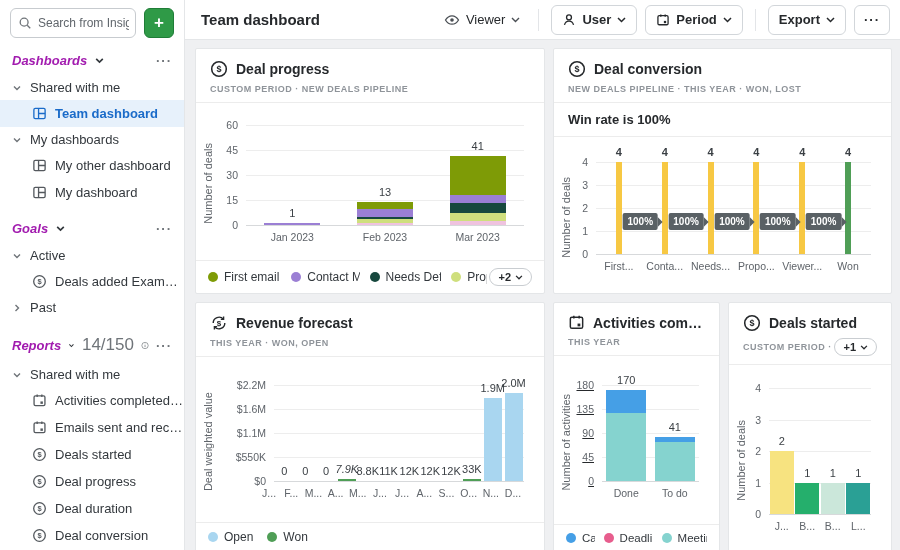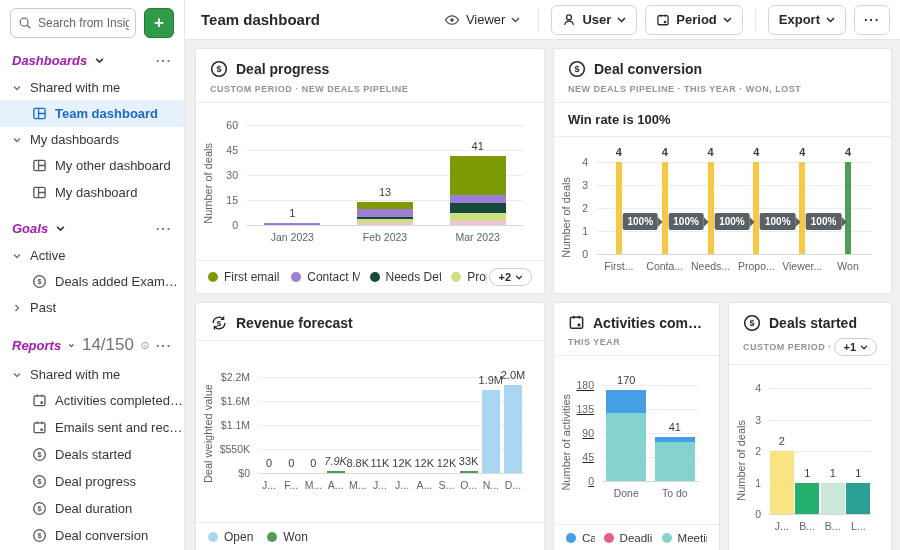--- a/index.html
+++ b/index.html
@@ -492,27 +492,28 @@
                   <svg width="18" height="18" viewBox="0 0 18 18">
                     <path d="M3.2 9a5.8 5.8 0 0 1 10.2-3.8" fill="none" stroke="#26292c" stroke-width="1.4"></path>
                     <path d="M13.6 2.6v2.8h-2.8" fill="none" stroke="#26292c" stroke-width="1.4"></path>
                     <path d="M14.8 9a5.8 5.8 0 0 1-10.2 3.8" fill="none" stroke="#26292c" stroke-width="1.4"></path>
                     <path d="M4.4 15.4v-2.8h2.8" fill="none" stroke="#26292c" stroke-width="1.4"></path>
                     <text x="9" y="11.8" font-size="8" font-weight="700" text-anchor="middle" fill="#26292c">$</text>
                   </svg>
                 </span>
               <span class="card-title">Revenue forecast</span>
             </div>
+            <div class="card-sub">THIS YEAR · WON, OPEN</div>
           </div>
           <div class="chart-block">
               <div class="c-flex">
                 <div class="c-ylabel">Deal weighted value</div>
                 <div class="c-right">
                   <div class="c-plotrow">
-                    <div class="c-ticks" style="width: 40px; height: 96px;">
+                    <div class="c-ticks" style="width: 40px; height: 96px; margin-left: 16px;">
                       <div class="c-tick">$2.2M</div>
                       <div class="c-tick">$1.6M</div>
                       <div class="c-tick">$1.1M</div>
                       <div class="c-tick">$550K</div>
                       <div class="c-tick">$0</div>
                     </div>
                     <div class="c-plot" style="height: 96px;">
                       <div class="c-grid" style="top: 0px;"></div>
                       <div class="c-grid" style="top: 24px;"></div>
                       <div class="c-grid" style="top: 48px;"></div>

